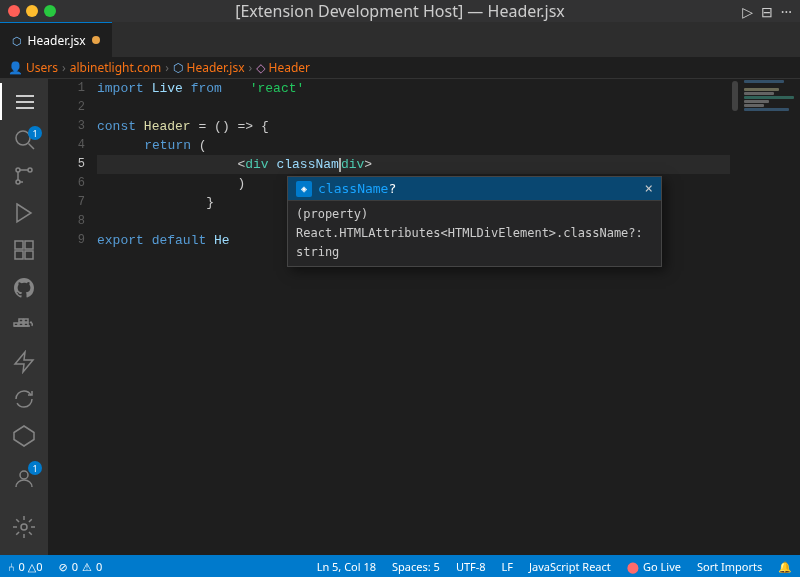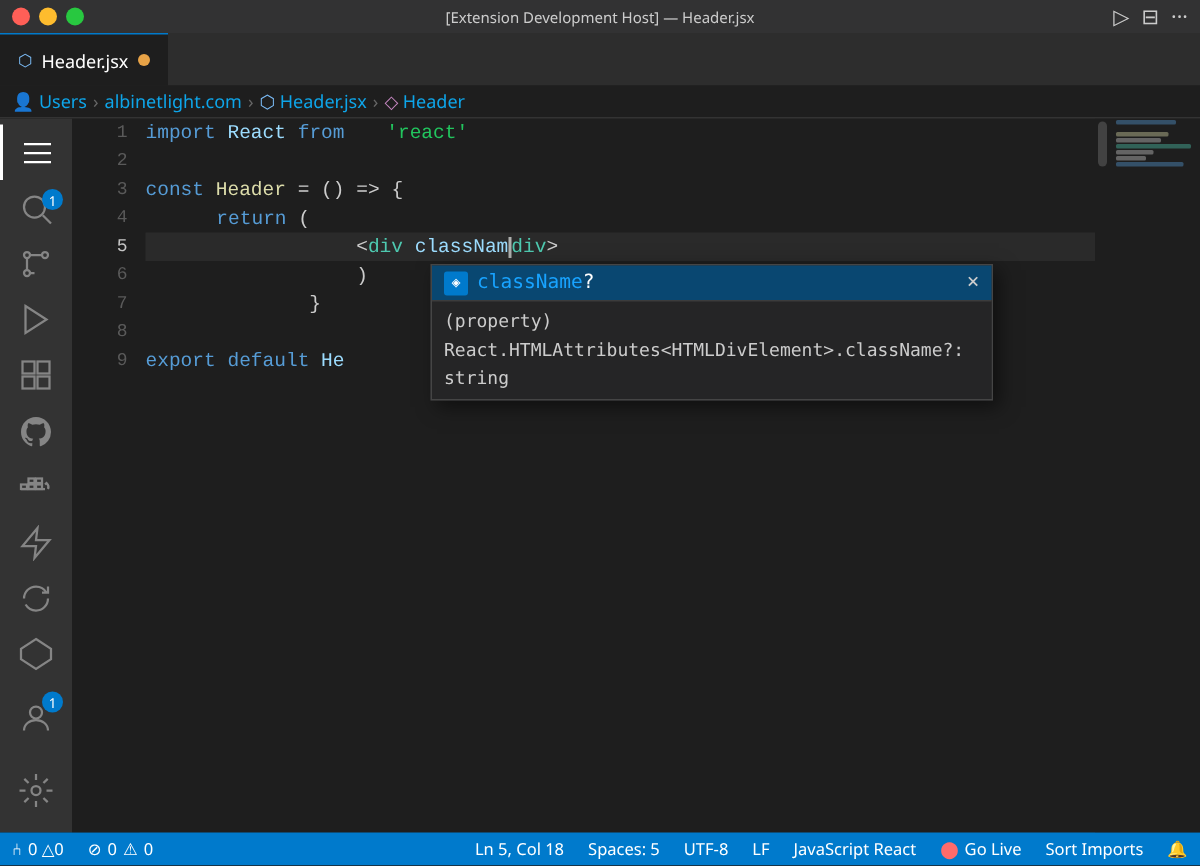--- a/index.html
+++ b/index.html
@@ -34,21 +34,21 @@
       align-items: center;
     }
     .traffic-light {
       width: 12px; height: 12px;
       border-radius: 50%;
     }
     .tl-red { background: #ff5f57; }
     .tl-yellow { background: #febc2e; }
     .tl-green { background: #28c840; }
     #title-bar .title-text {
-      font-size: 10px;
+      font-size: 16px;
       color: #cccccc;
       text-align: center;
     }
     #title-bar .title-right {
       position: absolute;
       right: 8px;
       display: flex;
       align-items: center;
       gap: 8px;
     }
@@ -93,21 +93,21 @@
       height: 22px;
       background: #1e1e1e;
       display: flex;
       align-items: center;
       padding: 0 8px;
       font-size: 12px;
       color: #cccccc;
       flex-shrink: 0;
       border-bottom: 1px solid #333;
     }
-    #breadcrumb span { color: #0ea5e9; }
+    #breadcrumb span { color: #f97316; }
     #breadcrumb .sep { color: #666; margin: 0 4px; }
     #breadcrumb .bc-icon { color: #7bbbf5; margin-right: 3px; }
     #breadcrumb .bc-sym { color: #c586c0; margin-right: 3px; }
 
     
     #main {
       display: flex;
       flex: 1;
       overflow: hidden;
     }
@@ -476,21 +476,21 @@
         <div class="line-num active">5</div>
         <div class="line-num">6</div>
         <div class="line-num">7</div>
         <div class="line-num">8</div>
         <div class="line-num">9</div>
       </div>
 
       <div id="code-lines">
 
         <div class="code-line">
-          <span class="kw">import</span>&nbsp;<span class="var">React</span>&nbsp;<span class="kw">from</span>&nbsp;<span class="str">'react'</span>
+          <span class="kw">import</span>&nbsp;<span class="var">Live</span>&nbsp;<span class="kw">from</span>&nbsp;<span class="str">'react'</span>
         </div>
 
         <div class="code-line">&nbsp;</div>
 
         <div class="code-line">
           <span class="kw">const</span>&nbsp;<span class="fn">Header</span>&nbsp;<span class="op">=</span>&nbsp;<span class="punc">()</span>&nbsp;<span class="op">=&gt;</span>&nbsp;<span class="punc">{</span>
         </div>
 
         <div class="code-line">
           <span class="indent-2"></span>&nbsp;&nbsp;&nbsp;&nbsp;<span class="kw">return</span>&nbsp;<span class="punc">(</span>

